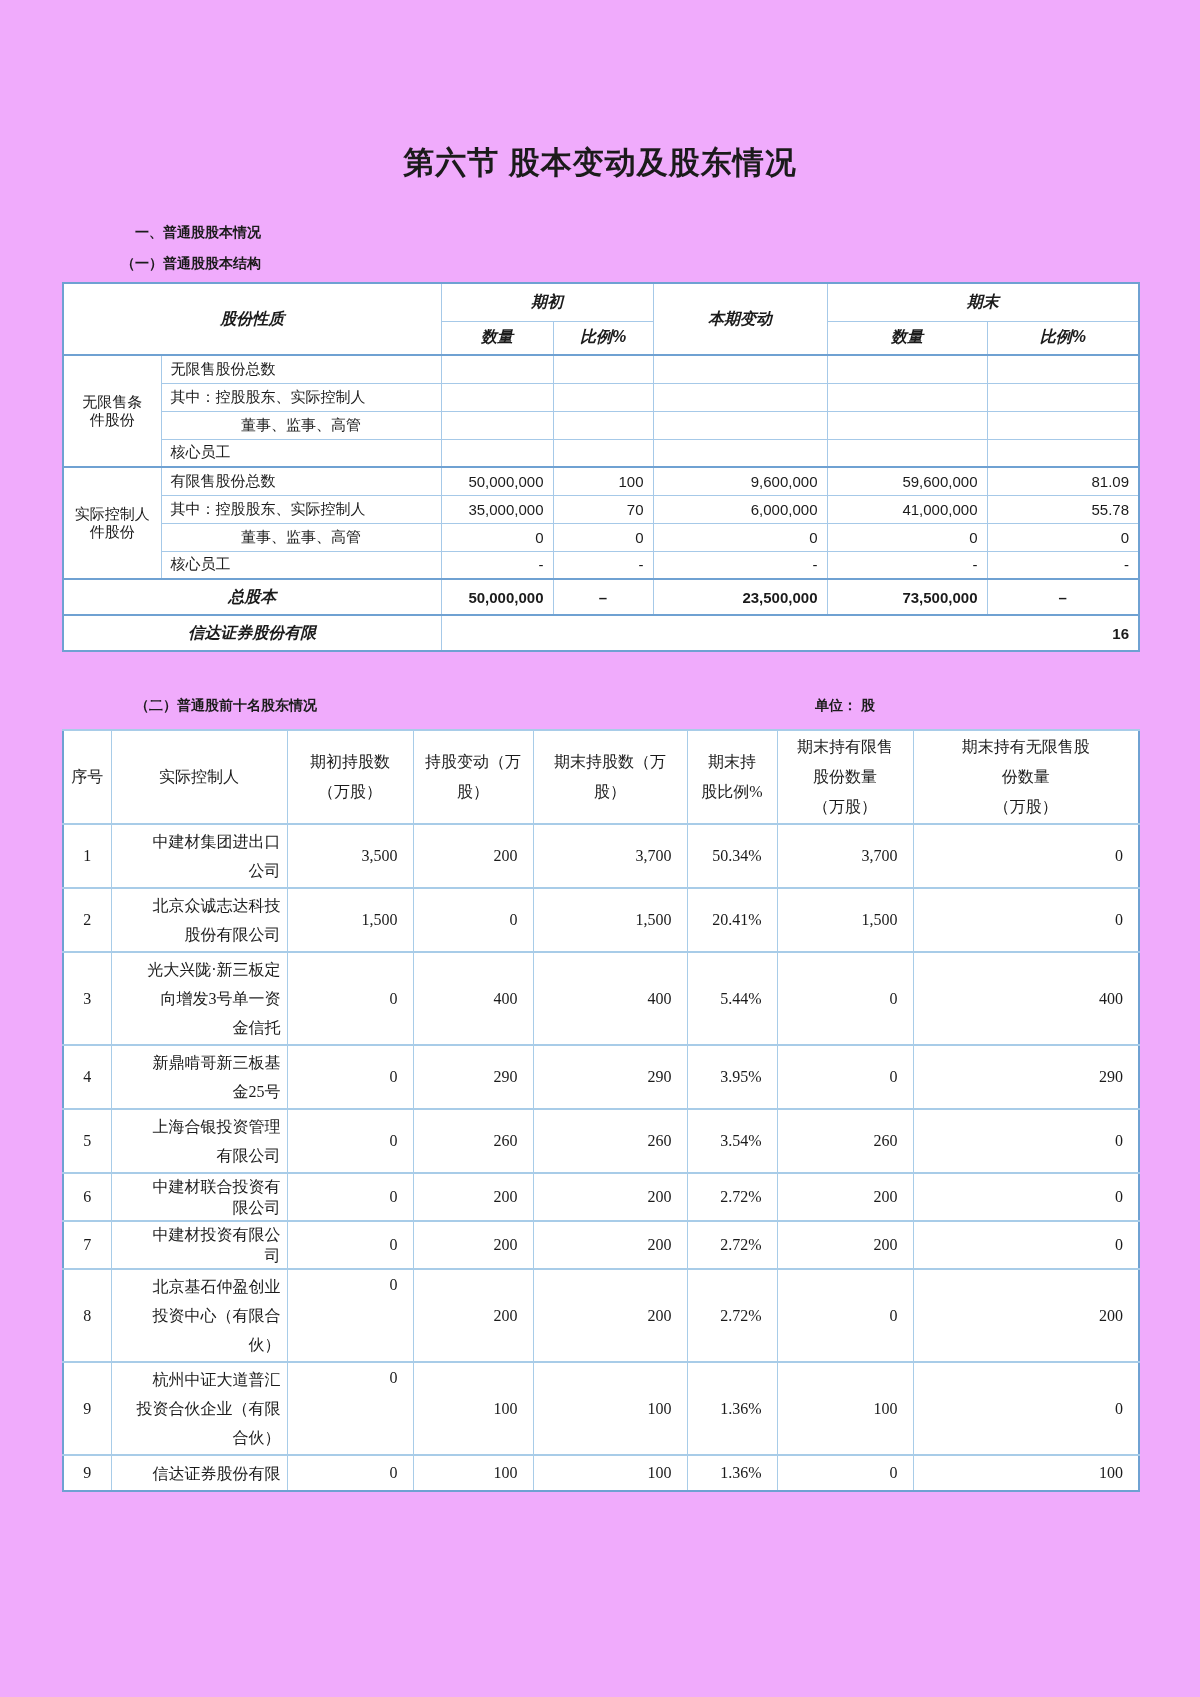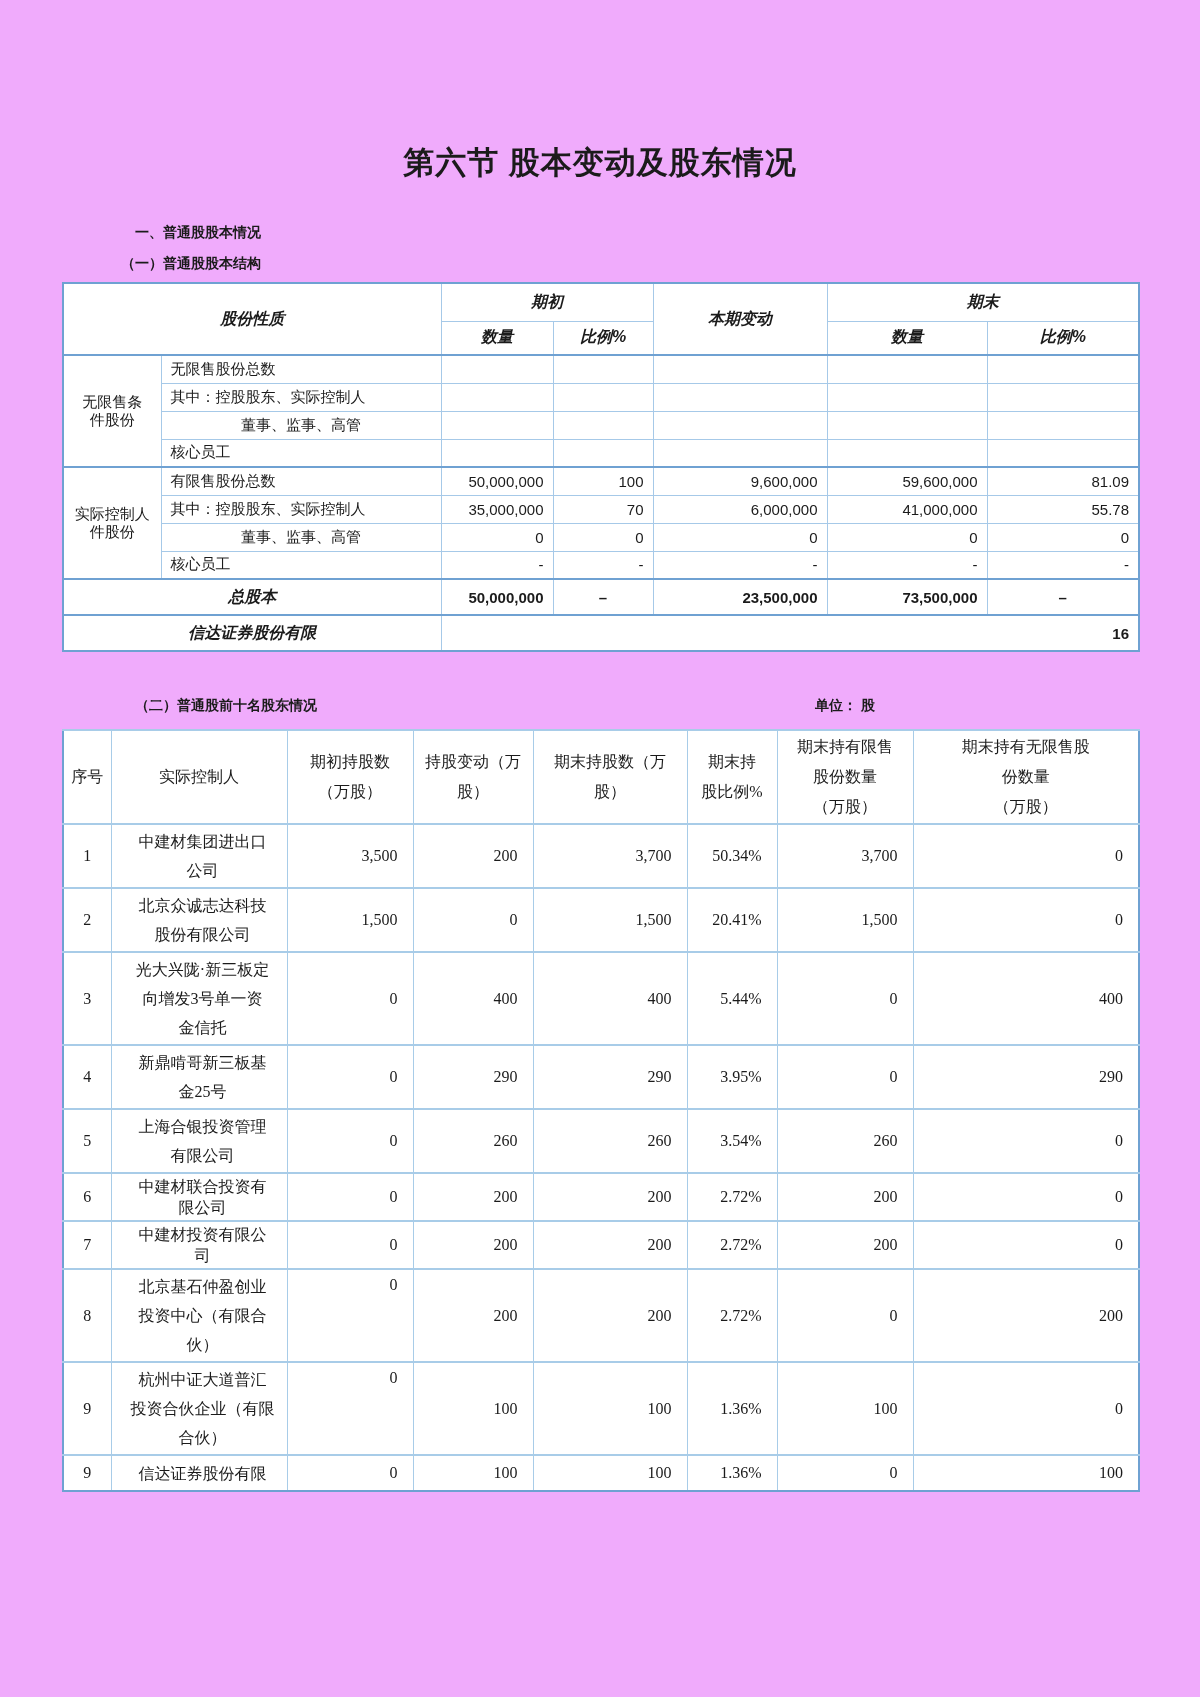--- a/index.html
+++ b/index.html
@@ -29,21 +29,21 @@
 
   
   .t2wrap{position:absolute;top:729px;left:62px;}
   table.t2{border-collapse:collapse;table-layout:fixed;width:1076px;
            border:2px solid #6FA1D2;background:#fff;
            font-family:"Liberation Serif",serif;}
   .t2 td{border:1px solid #A8CCE8;border-top-width:2px;font-size:16px;color:#1b1b1b;
          padding:2px 6px;vertical-align:middle;overflow:hidden;}
   .t2 .hd{text-align:center;white-space:pre-line;line-height:30px;padding:1px 2px;}
   .t2 .seq{text-align:center;}
-  .t2 .name{text-align:center;padding-left:13px;white-space:pre-line;line-height:29px;margin-top:48px;}
+  .t2 .name{text-align:right;padding-left:13px;white-space:pre-line;line-height:29px;margin-top:48px;}
   .t2 .tight{line-height:21px;}
   .t2 .num{text-align:right;padding-right:15px;}
   .t2 .vtop{vertical-align:top;padding-top:6px;}
 </style>
 </head>
 <body>
 
 <div class="page">
 
   <div class="title">第六节 股本变动及股东情况</div>

